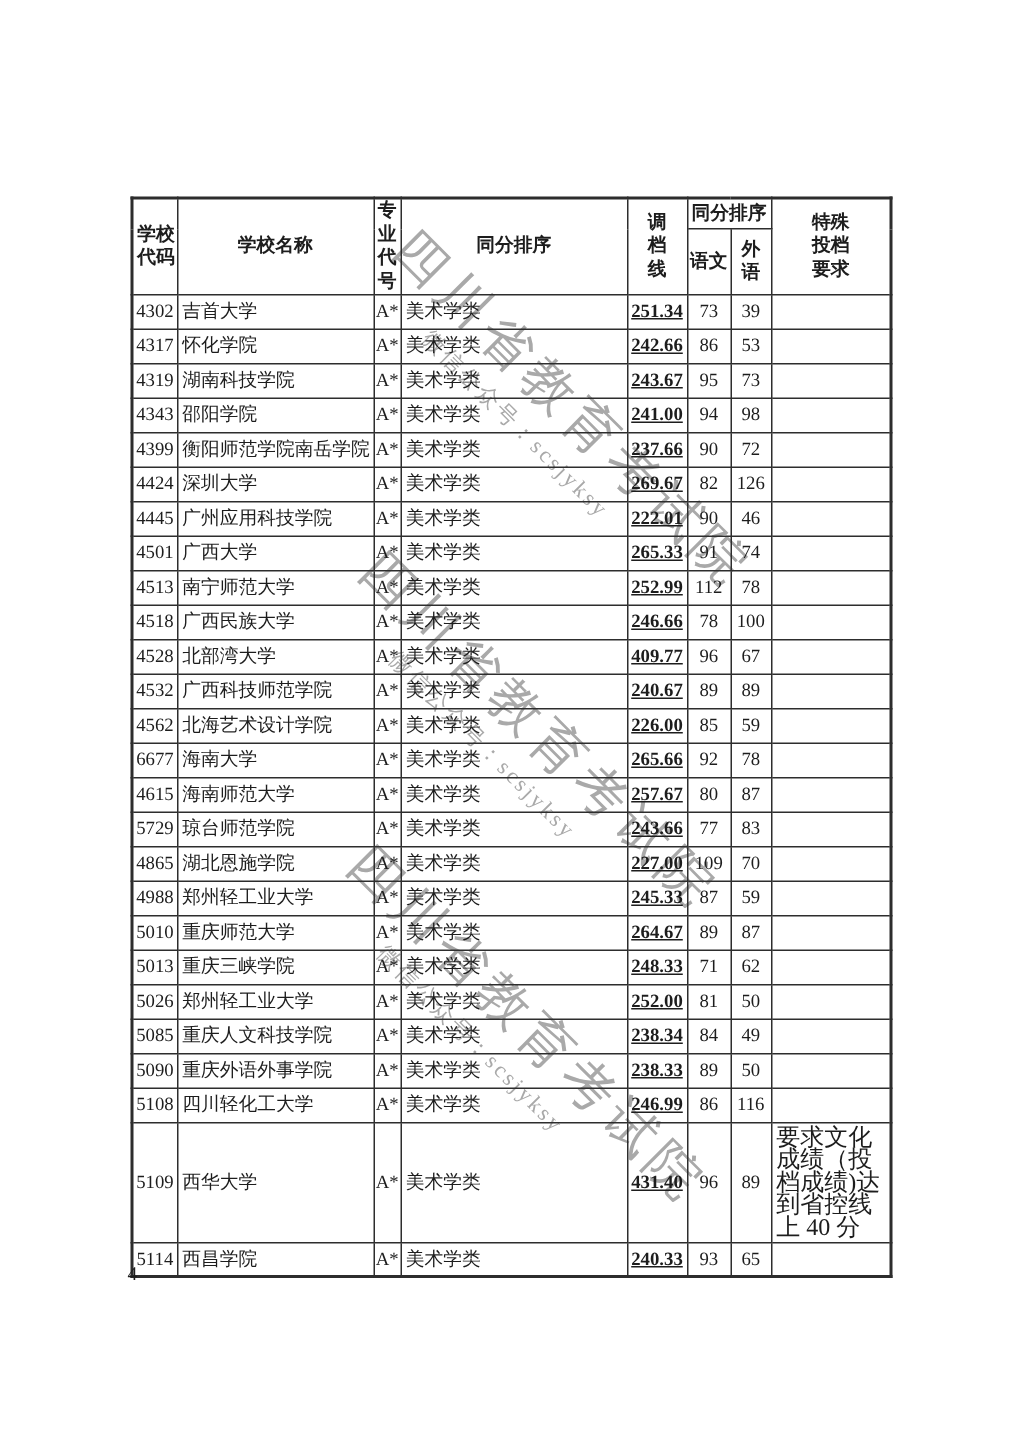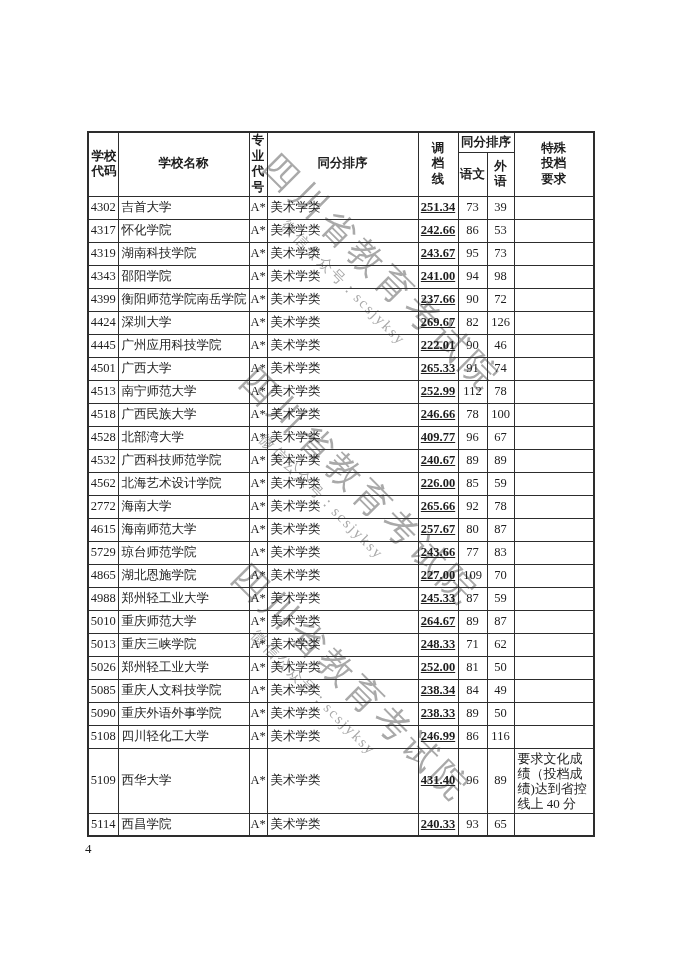--- a/index.html
+++ b/index.html
@@ -50,21 +50,21 @@
   }
   thead th { font-weight:700; text-align:center; line-height:1.25; }
   thead tr.h1 { height:20px; }
   thead tr.h2 { height:42px; }
   tbody tr { height:23px; }
   .vspan1 { display:inline-block; width:1.15em; word-break:break-all; vertical-align:middle; }
   .vspan2 { display:inline-block; width:2.25em; word-break:break-all; vertical-align:middle; }
   .cell-left   { text-align:left; padding-left:3px;font-family:Liberation Mono, monospace; }
   .cell-center { text-align:center; }
   .cell-bold   { font-weight:700;text-decoration:underline; }
-  .special-cell{ text-align:left; font-size:13px; line-height:15px; padding:2px 3px; word-break:break-all; }
+  .special-cell{ text-align:left; font-size:16px; line-height:15px; padding:2px 3px; word-break:break-all; }
 
   .page-number {
     position:absolute; left:85px; top:841px;
     font-size:13px; color:#1d1d1d; z-index:1;
   }
 </style>
 </head>
 <body>
 
 <div class="sheet">
@@ -235,21 +235,21 @@
           <td class="cell-center">4562</td>
           <td class="cell-left">北海艺术设计学院</td>
           <td class="cell-center">A*</td>
           <td class="cell-left">美术学类</td>
           <td class="cell-center cell-bold">226.00</td>
           <td class="cell-center">85</td>
           <td class="cell-center">59</td>
           <td class="special-cell"></td>
         </tr>
         <tr>
-          <td class="cell-center">2772</td>
+          <td class="cell-center">6677</td>
           <td class="cell-left">海南大学</td>
           <td class="cell-center">A*</td>
           <td class="cell-left">美术学类</td>
           <td class="cell-center cell-bold">265.66</td>
           <td class="cell-center">92</td>
           <td class="cell-center">78</td>
           <td class="special-cell"></td>
         </tr>
         <tr>
           <td class="cell-center">4615</td>

